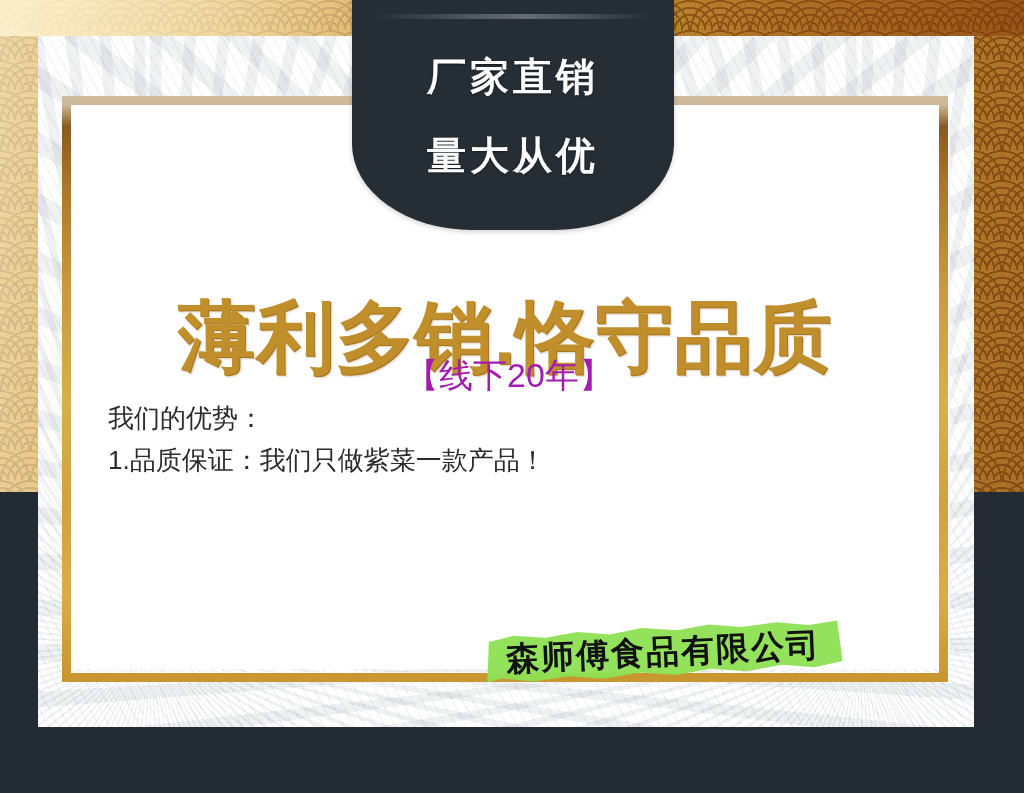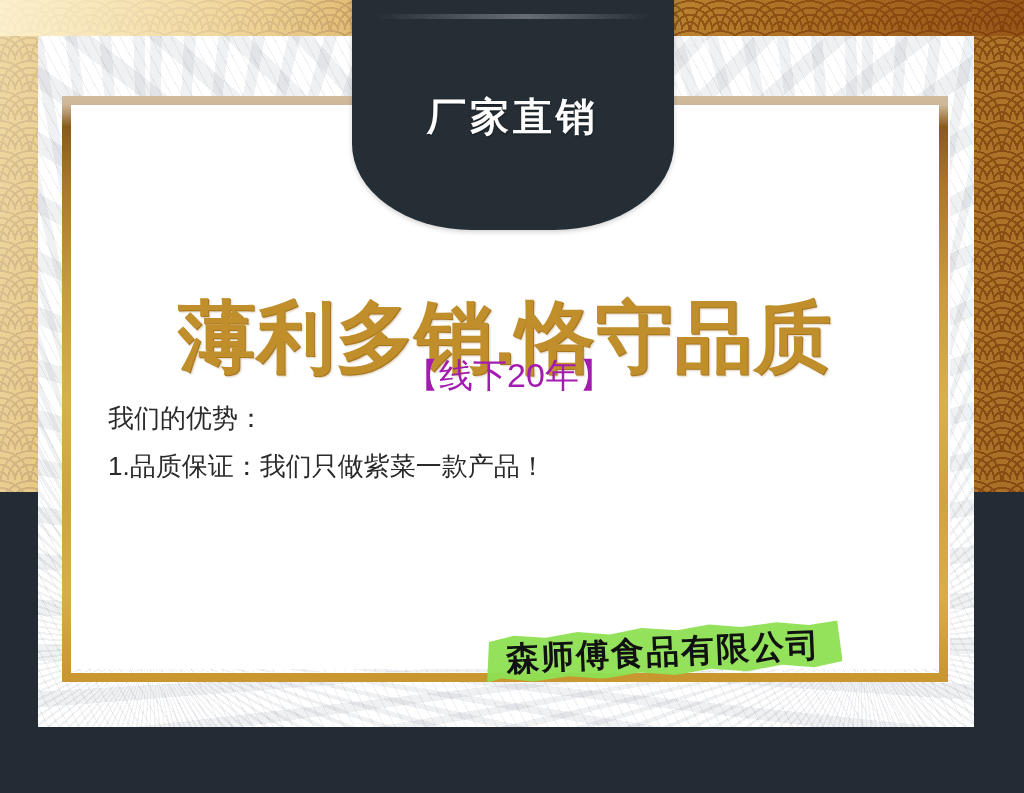--- a/index.html
+++ b/index.html
@@ -132,21 +132,21 @@
   .subhead{
     position:absolute;left:0;right:0;top:262px;
     text-align:center;
     font-size:34px;font-weight:400;line-height:1;
     color:#a21caf;
     white-space:nowrap;
     padding-left:8px;
   }
   .adv-list{
     position:absolute;left:46px;top:308px;
-    display:flex;flex-direction:column;gap:20px;
+    display:flex;flex-direction:column;gap:14px;
   }
   .adv-lead,.adv-item{
     font-size:26px;line-height:1.08;color:#2a2a2a;
     font-family:"Liberation Sans","DejaVu Sans",sans-serif;
     white-space:nowrap;
   }
 
   
   .company-wrap{
     position:absolute;left:438px;top:528px;
@@ -204,15 +204,16 @@
     <div class="company-wrap">
       <div class="company-mark"></div>
       <div class="company-text">森师傅食品有限公司</div>
     </div>
 
   </div>
 
   <div class="badge">
     <div class="badge-gloss"></div>
     <div class="badge-line">厂家直销</div>
+    <div class="badge-line">量大从优</div>
   </div>
 
 </div>
 
 </body></html>

